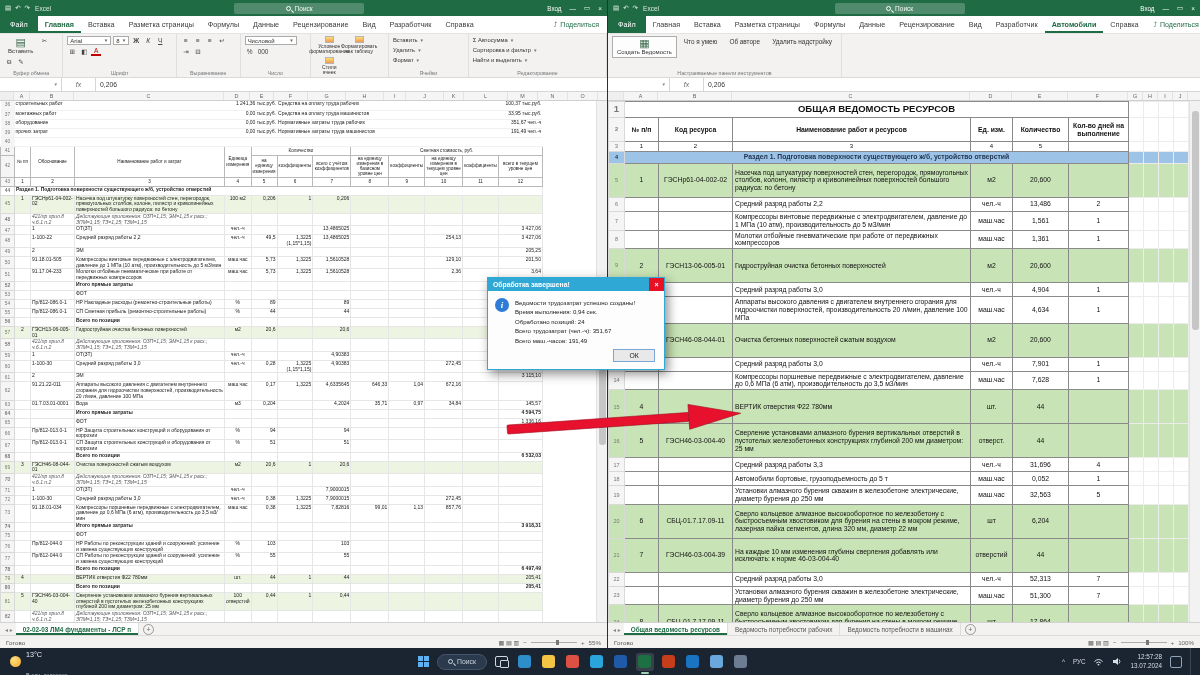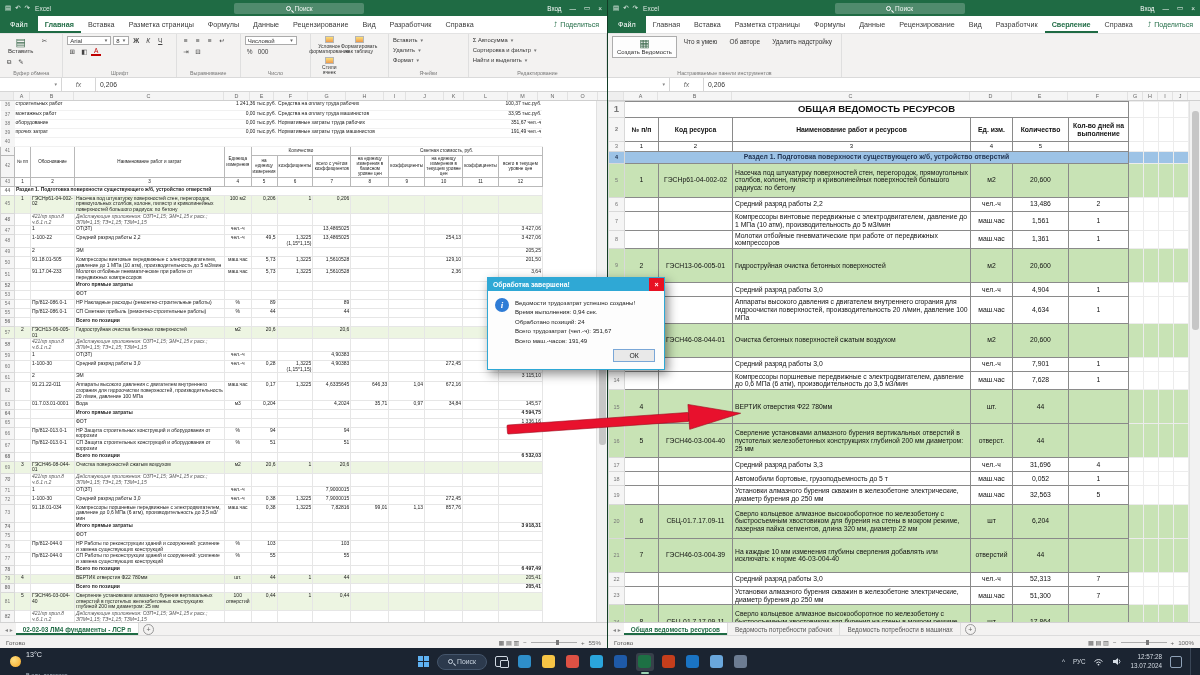--- a/index.html
+++ b/index.html
@@ -996,21 +996,21 @@
     <div class="tabrow" id="tabsR">
       <span class="tab file">Файл</span>
         <span class="tab">Главная</span>
         <span class="tab">Вставка</span>
         <span class="tab">Разметка страницы</span>
         <span class="tab">Формулы</span>
         <span class="tab">Данные</span>
         <span class="tab">Рецензирование</span>
         <span class="tab">Вид</span>
         <span class="tab">Разработчик</span>
-        <span class="tab active">Сверление</span>
+        <span class="tab active">Автомобили</span>
         <span class="tab">Справка</span>
         <span class="share">
           <span>⤴</span>
           <span>Поделиться</span>
         </span>
     </div>
     <div class="ribbon" id="ribbonR">
         <div class="rgroup">
           <div class="ritems">
             <span class="rbig boxed">

